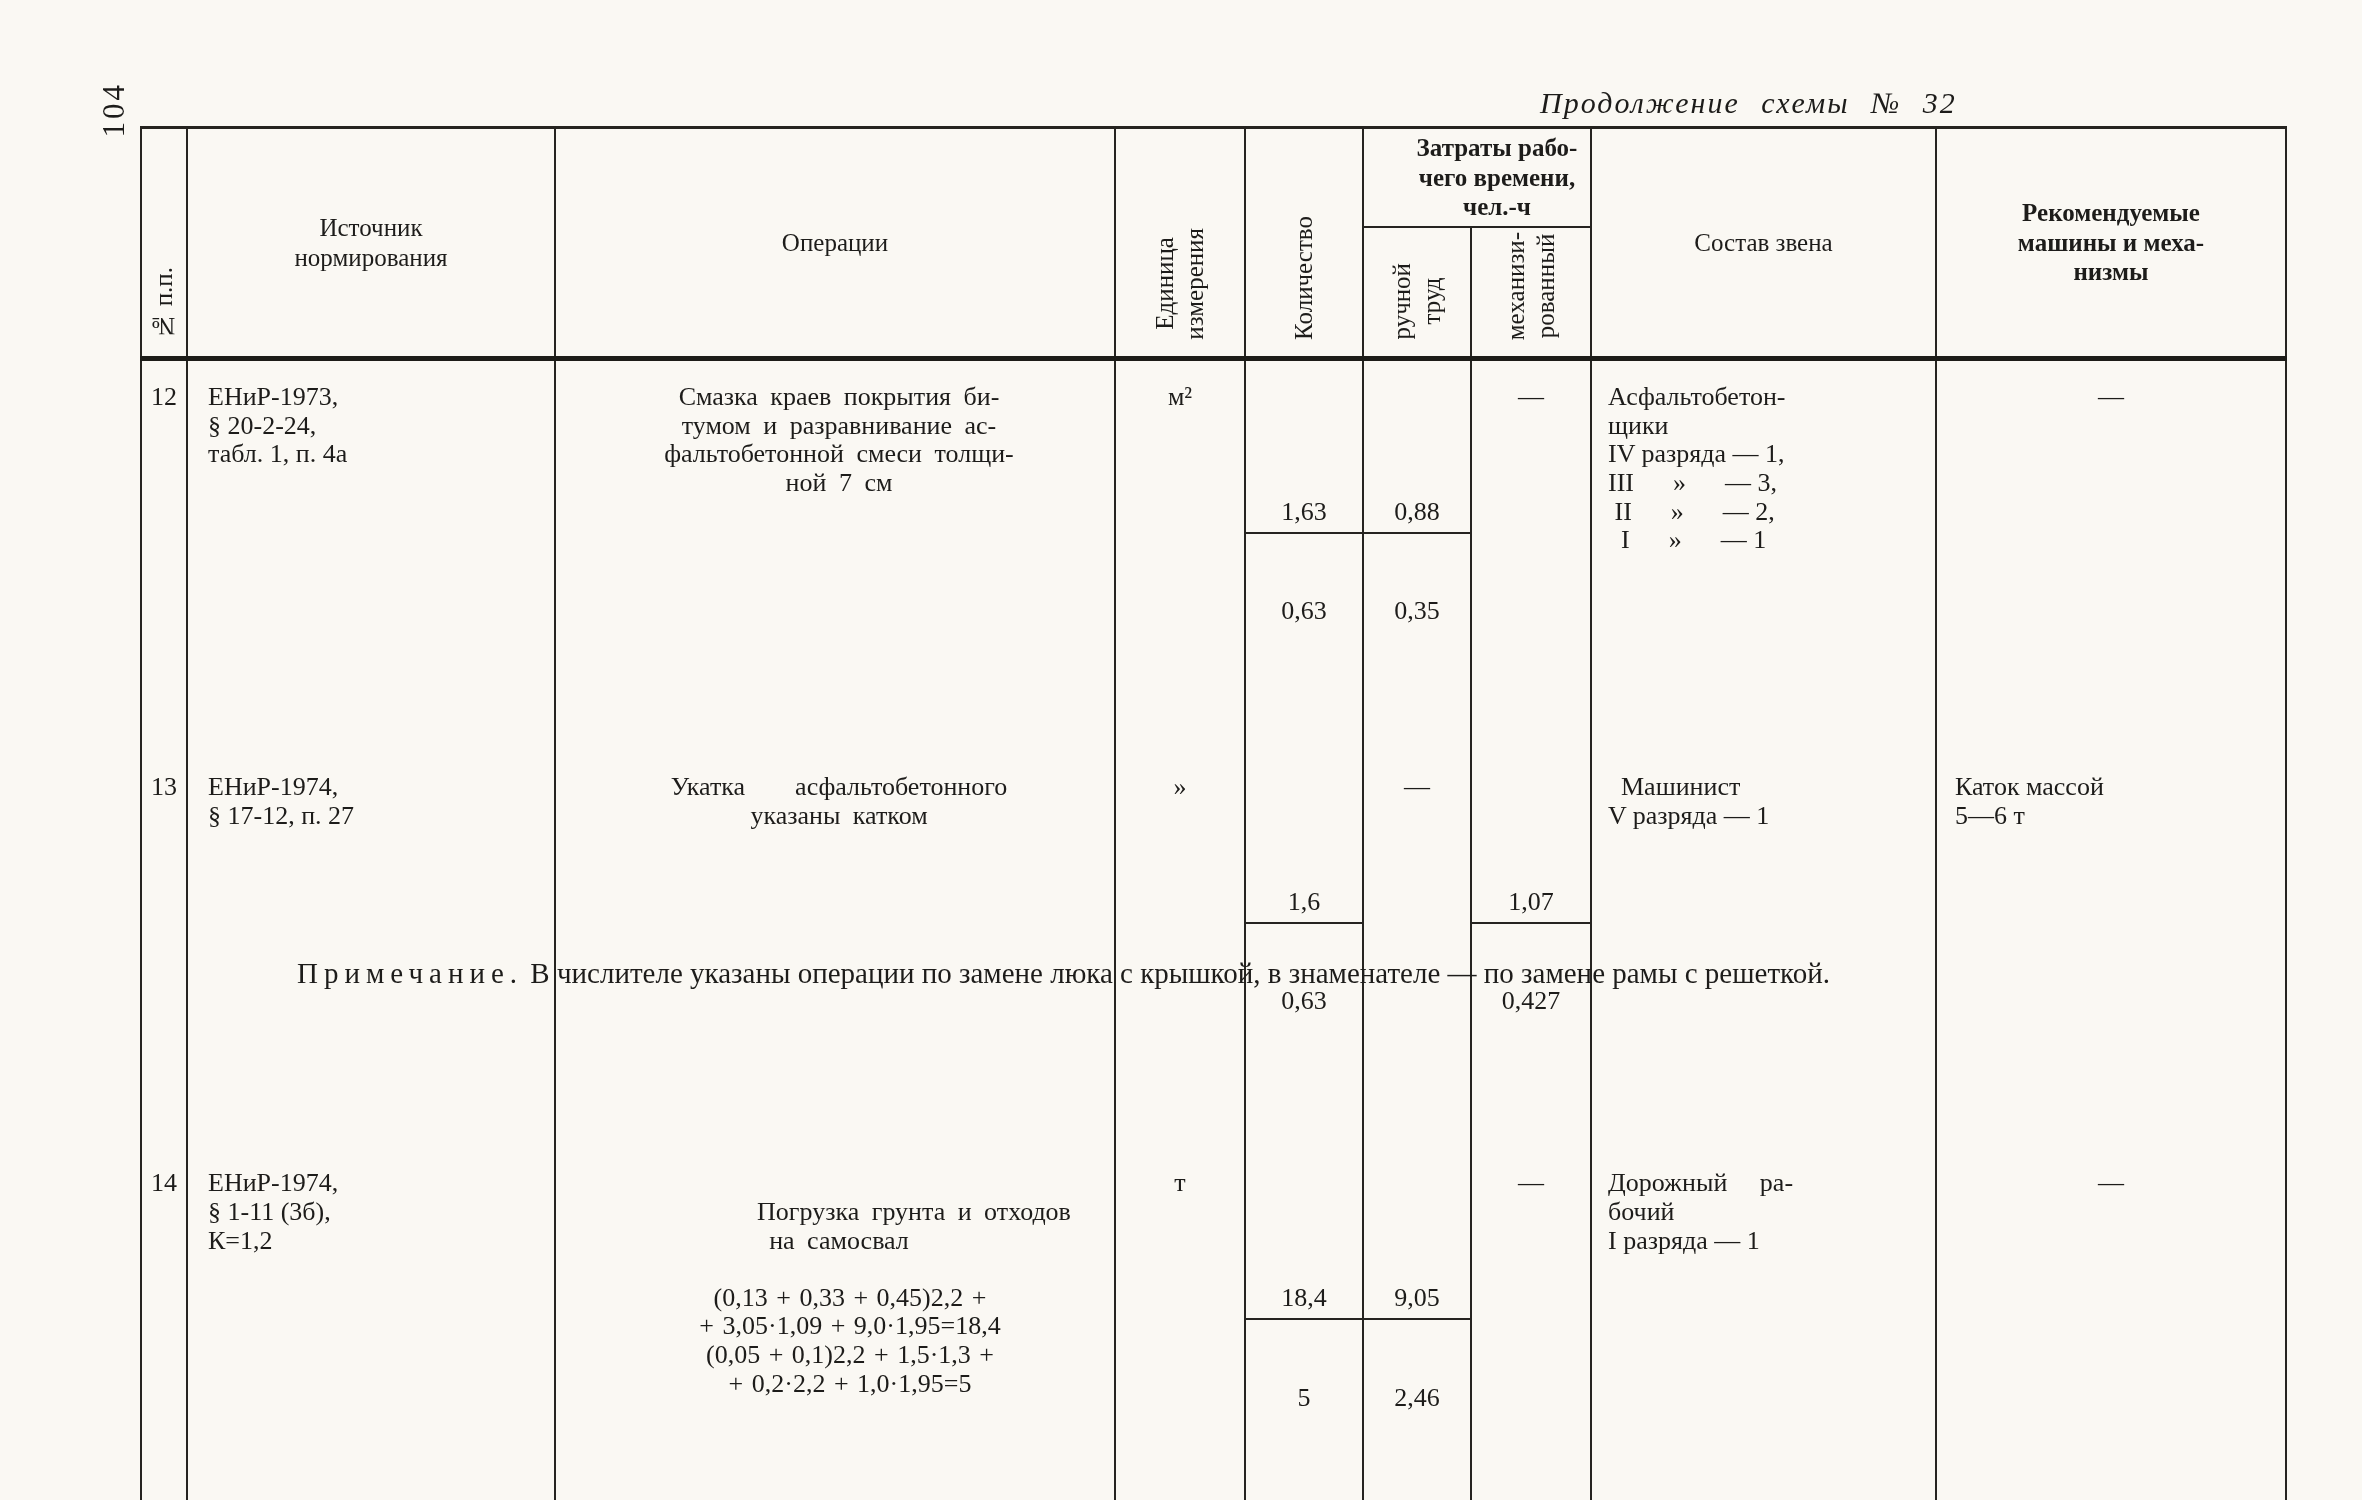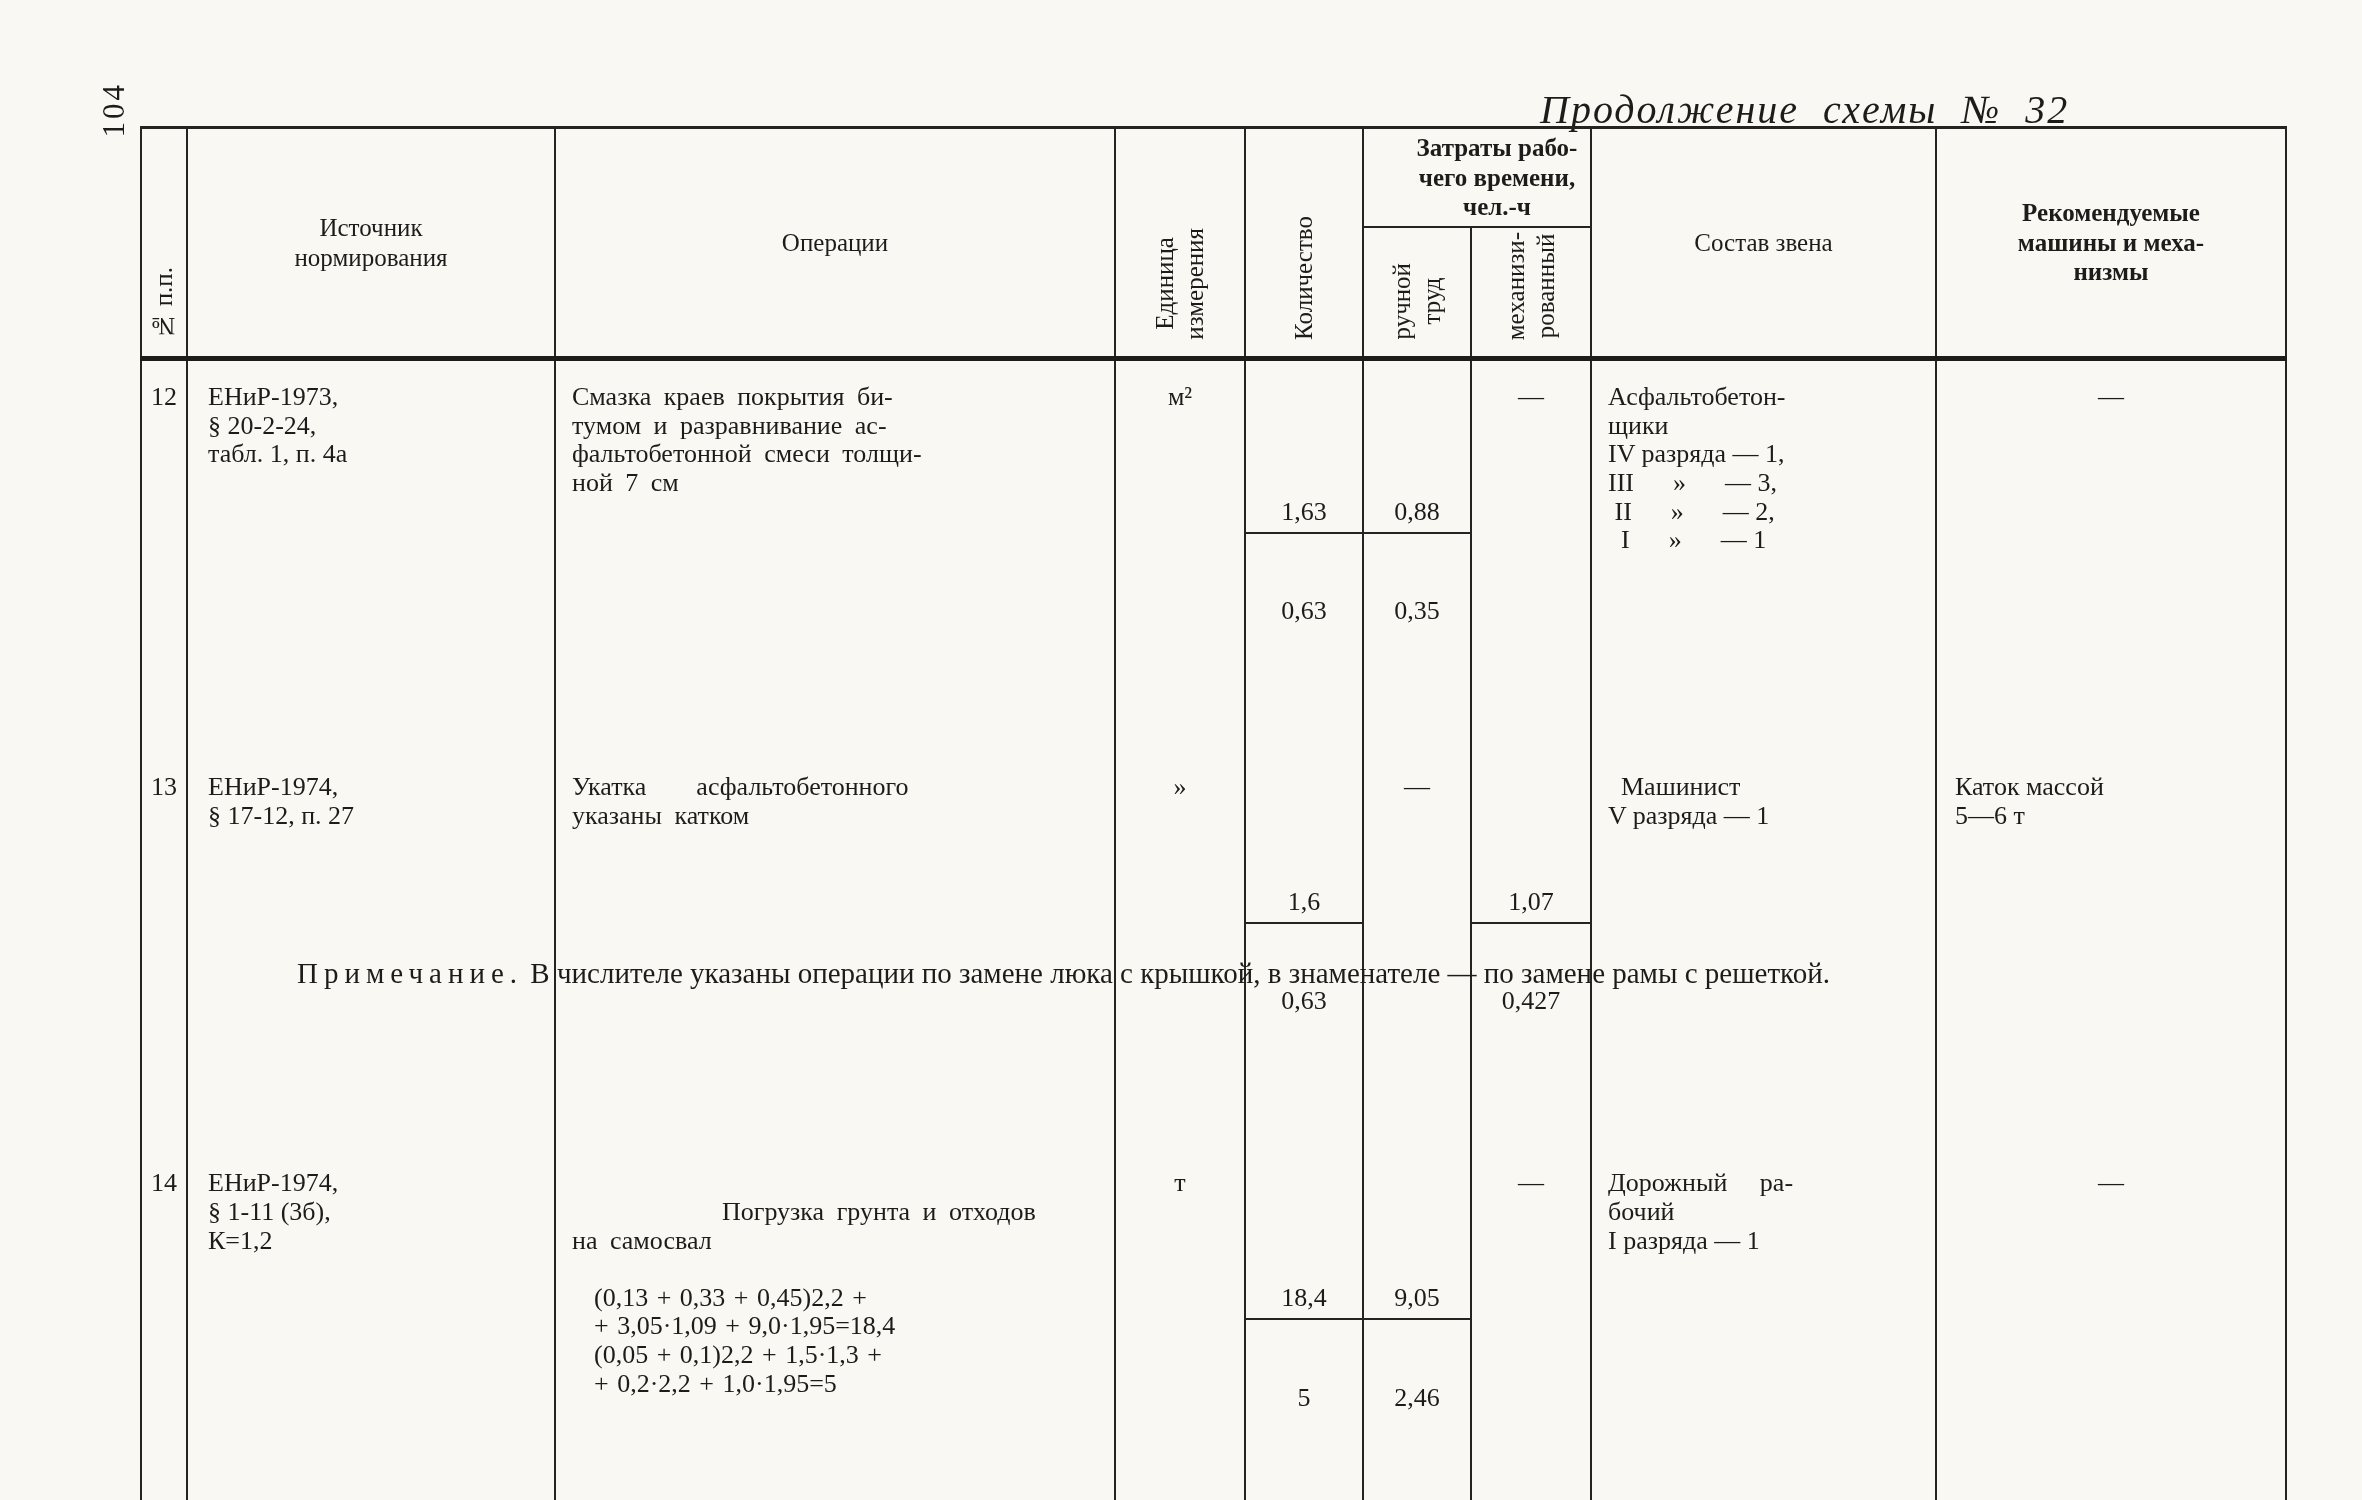--- a/index.html
+++ b/index.html
@@ -15,21 +15,21 @@
   
   .page-num{
     position:absolute;left:96px;top:82px;
     writing-mode:vertical-rl;transform:rotate(180deg);
     font-size:31px;letter-spacing:3px;
   }
 
   
   .doc-title{
     position:absolute;top:86px;left:1540px;
-    font-style:italic;font-size:40px;
+    font-style:italic;font-size:30px;
     letter-spacing:2px;word-spacing:12px;
   }
 
   .table-wrap{position:absolute;left:140px;top:126px;}
 
   table.norms{
     border-collapse:collapse;table-layout:fixed;width:2145px;
   }
   .norms th,.norms td{
     border-left:2px solid #262420;
@@ -48,21 +48,21 @@
     writing-mode:vertical-rl;transform:rotate(180deg);
     display:inline-block;white-space:pre-line;line-height:1.2;
   }
 
   .norms tbody td{
     vertical-align:top;font-size:26px;line-height:1.1;
     white-space:pre-wrap;
   }
   .c-center{text-align:center;}
   .c-src{text-align:left;padding-left:20px;padding-right:8px;}
-  .c-op{text-align:left;padding-left:16px;padding-right:8px;word-spacing:6px;}
+  .c-op{text-align:center;padding-left:16px;padding-right:8px;word-spacing:6px;}
   .c-crew{text-align:left;padding-left:16px;padding-right:6px;}
   .c-mach{text-align:left;padding-left:18px;padding-right:6px;}
   .c-frac{padding-left:0;padding-right:0;}
 
   .frac{display:block;width:100%;}
   .frac .num{display:block;text-align:center;border-bottom:2px solid #262420;padding:0 4px 6px;}
   .frac .den{display:block;text-align:center;padding:6px 4px 0;}
 
   tr.r12{height:195px;margin-left:12px;} tr.r12 td{padding-top:22px;}
   tr.r13{height:118px;} tr.r13 td{padding-top:32px;}

